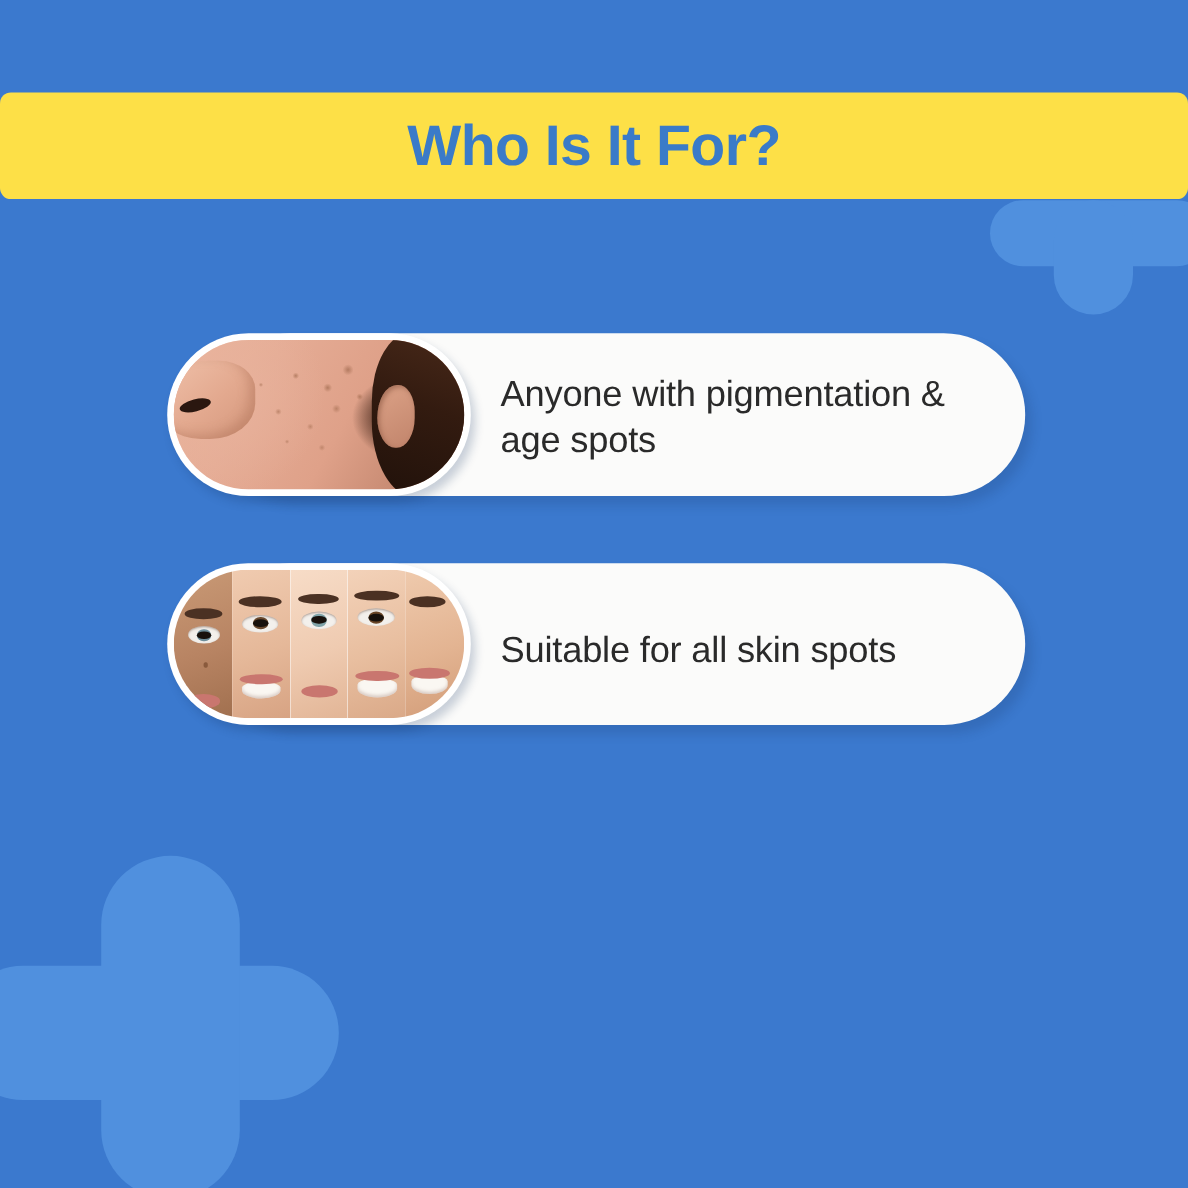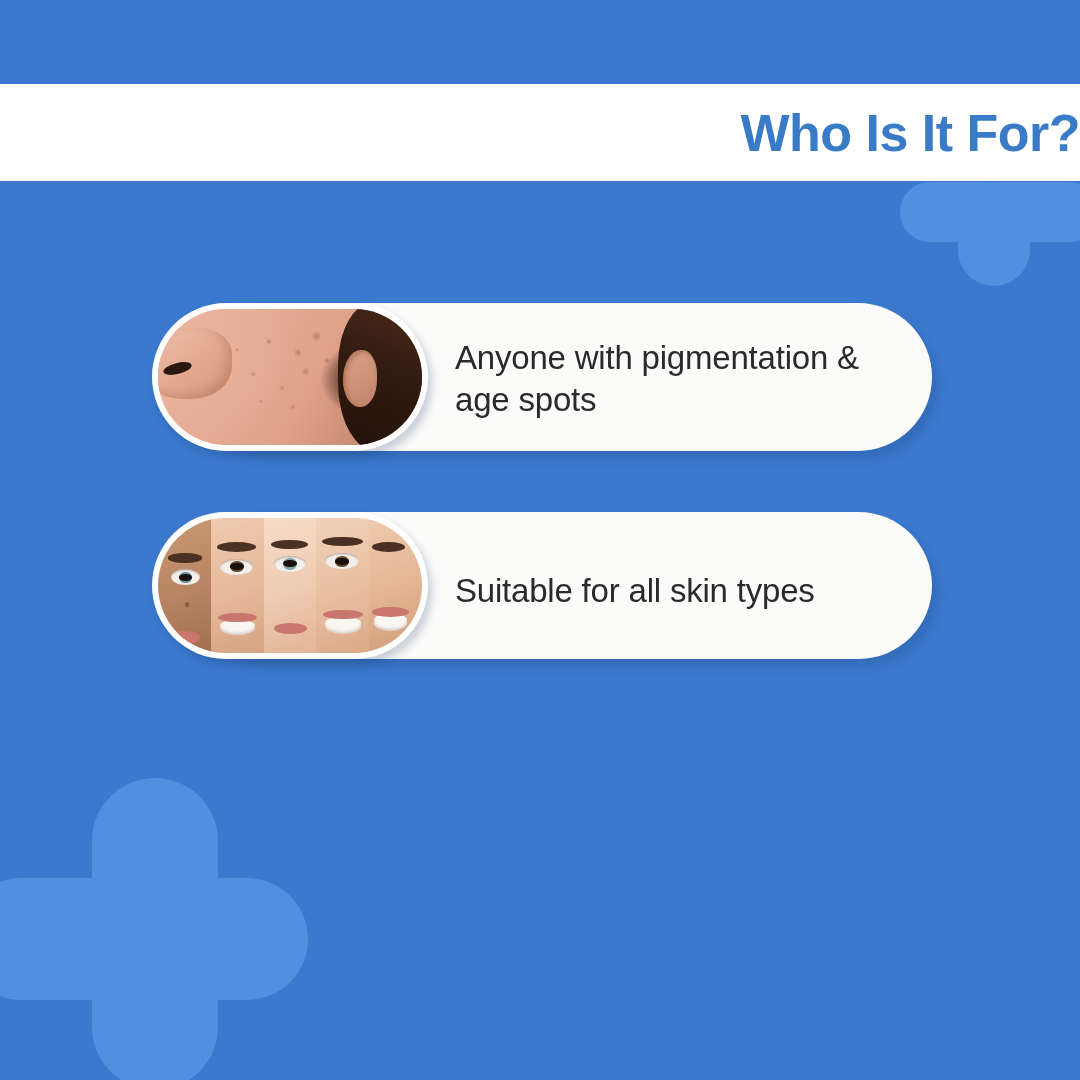--- a/index.html
+++ b/index.html
@@ -59,24 +59,25 @@
     border-radius: 63px;
   }
 
   
   .header-band {
     position: absolute;
     left: 0;
     top: 84px;
     width: 1080px;
     height: 97px;
-    background: #ffffff;
+    background: #fde047;
     display: flex;
     align-items: center;
-    justify-content: flex-end;
+    justify-content: center;
+    border-radius: 10px;
   }
 
   .header-title {
     font-size: 52px;
     font-weight: 700;
     color: #3A7BC8;
     letter-spacing: -0.5px;
     line-height: 1;
     white-space: nowrap;
   }
@@ -356,17 +357,17 @@
               <div class="skin"></div>
               <div class="brow" style="left:6%;top:18%;width:62%;"></div>
               <div class="teeth" style="left:10%;top:72%;width:62%;height:12%;"></div>
               <div class="lip" style="left:6%;top:66%;width:70%;height:7%;"></div>
             </div>
 
           </div>
         </div>
       </div>
 
-      <div class="card-text">Suitable for all skin types</div>
+      <div class="card-text">Suitable for all skin spots</div>
     </div>
 
   </div>
 </div>
 
 </body></html>

